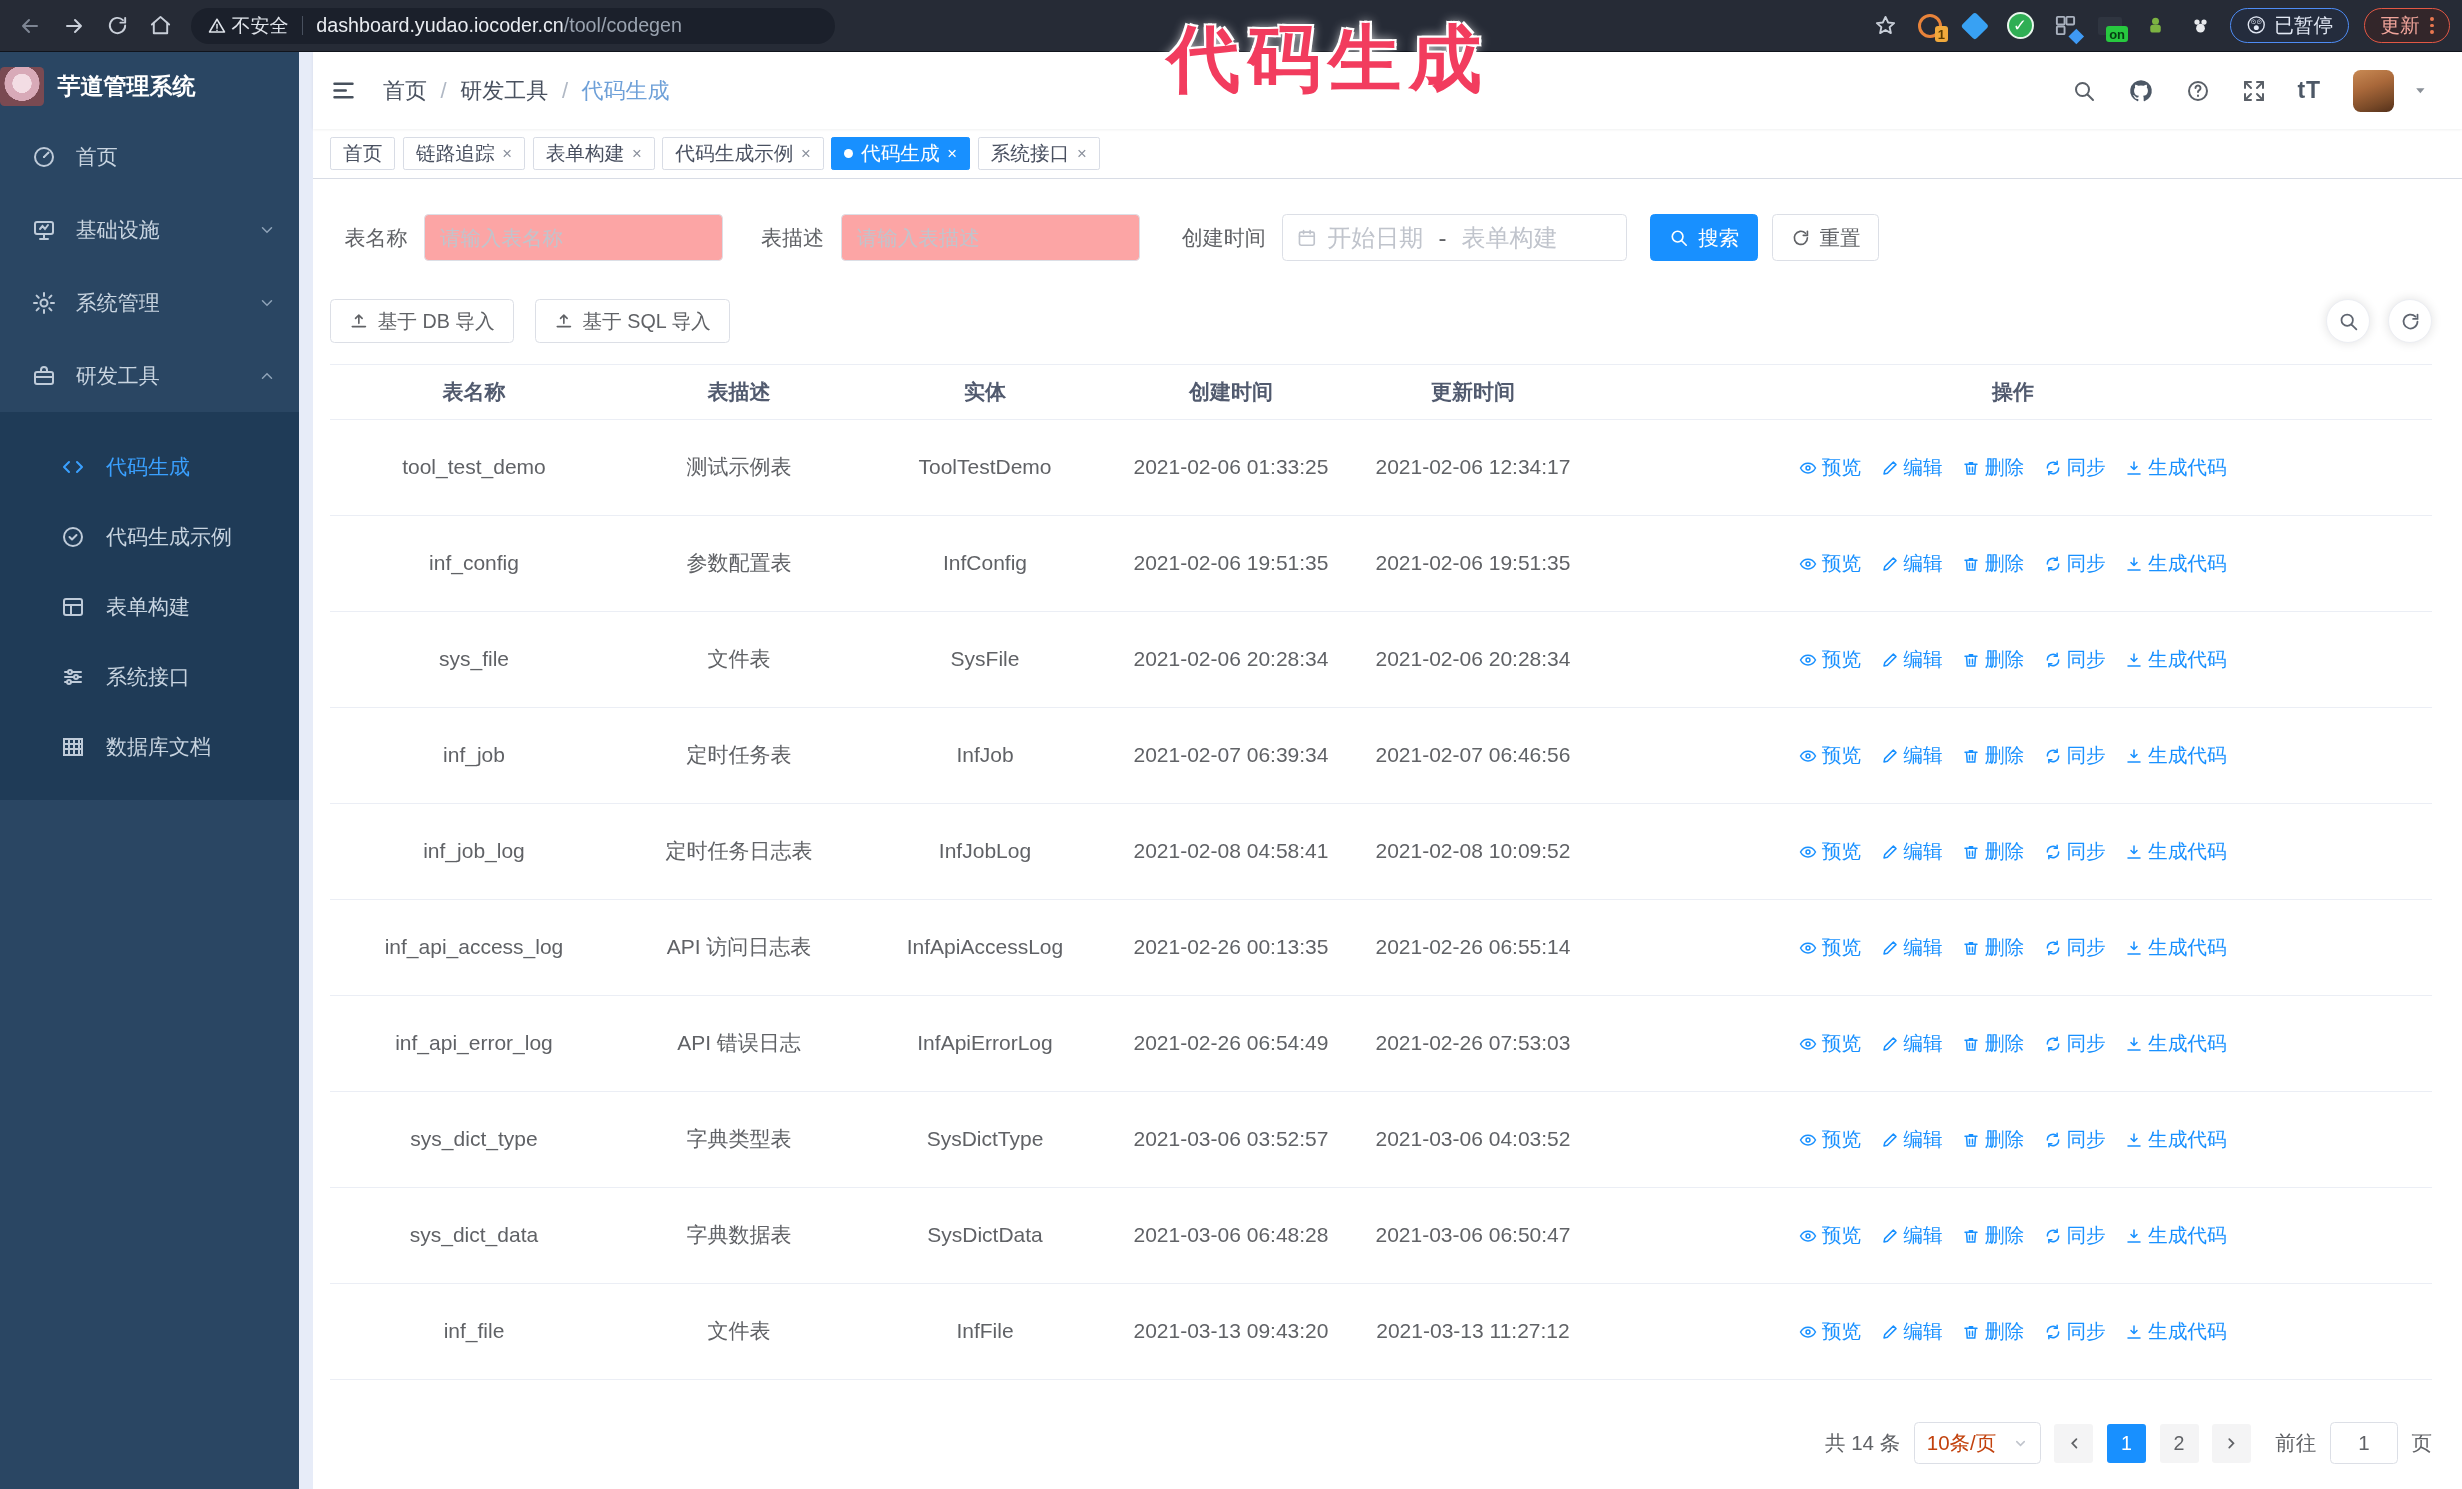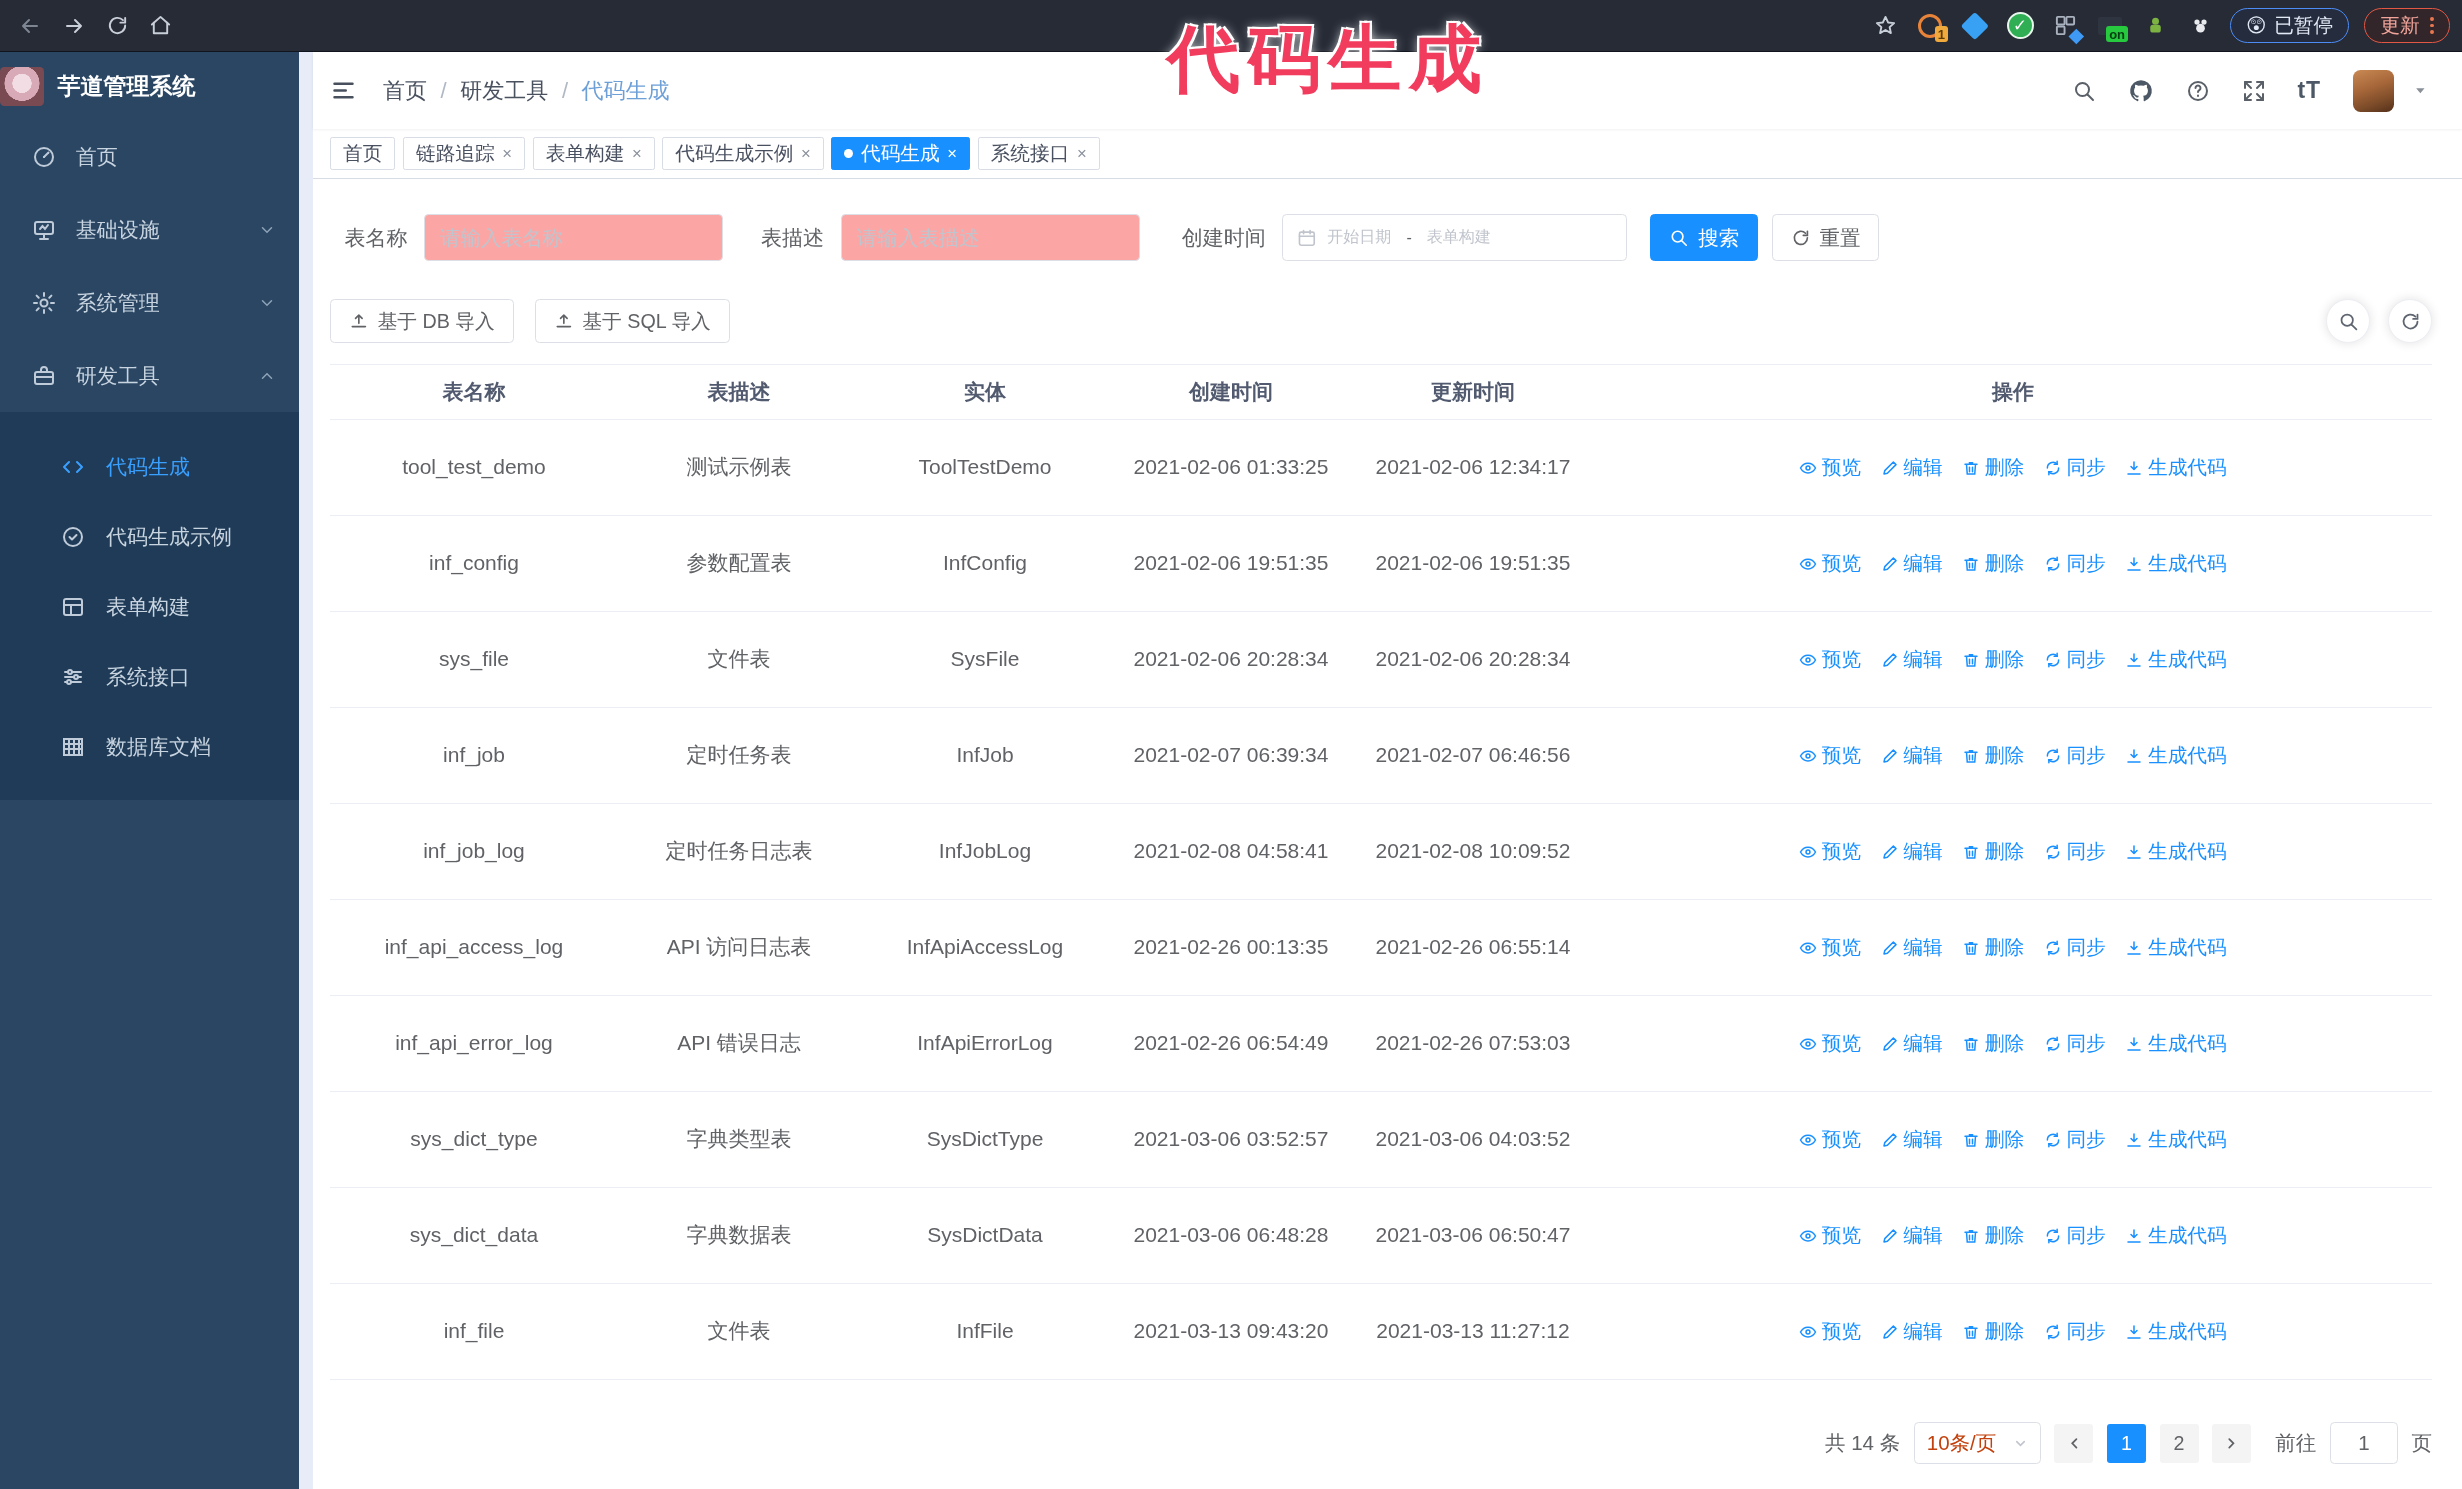--- a/index.html
+++ b/index.html
@@ -67,21 +67,21 @@
   .content { flex:1; padding:35px 30px 0 17.4px; background:#fff; min-width:0;}
 
   
   .filter-row { display:flex; align-items:center; margin-left:14.4px; }
   .f-label { font-size:21px; color:#606266; margin-right:16.7px; white-space:nowrap;}
   .f-input { width:299px; height:47px; border:0.8px solid #dcdfe6; border-radius:4.5px; padding:0 15px; font-size:20.5px; color:#606266;
              font-family:inherit; background:#fca5a5;}
   .f-input::placeholder { color:#c0c4cc; }
   .gap50 { width:38px; } .gap55 { width:42px; } .gap30 { width:23px; } .gap18 { width:13.6px; }
   .datepicker { width:345px; height:47px; border:0.8px solid #dcdfe6; border-radius:4.5px; display:flex; align-items:center;
-                padding:0 13.6px; gap:10.6px; color:#c0c4cc; font-size:16px; background:#fff;}
+                padding:0 13.6px; gap:10.6px; color:#c0c4cc; font-size:24px; background:#fff;}
   .datepicker .dsep { color:#606266; flex:0 0 auto; margin:0 4.5px;}
   .dp-ph { white-space:nowrap; }
   .btn { height:47px; border-radius:4.5px; display:inline-flex; align-items:center; justify-content:center; gap:9px;
          font-size:20.5px; cursor:pointer; border:0.8px solid #dcdfe6; background:#fff; color:#606266; padding:0 18px; font-family:inherit;}
   .btn.primary { background:#1890ff; border-color:#1890ff; color:#fff; }
 
   
   .toolbar-row { display:flex; align-items:center; margin-top:38px; }
   .toolbar-row .btn { height:44px; font-size:19.7px; }
   .toolbar-row .btn + .btn { margin-left:21px; }
@@ -139,20 +139,32 @@
           <path d="M20 4v5h-5"></path>
         </svg>
     </div>
     <div class="navbtn">
       <svg width="23" height="23" viewBox="0 0 24 24" fill="none" stroke="currentColor" stroke-width="2" stroke-linecap="round" stroke-linejoin="round">
           <path d="M3 11l9-8 9 8"></path>
           <path d="M5 9v11h14V9"></path>
         </svg>
     </div>
 
+    <div class="addr">
+      <span class="warn">
+        <svg width="18" height="18" viewBox="0 0 24 24" fill="none" stroke="currentColor" stroke-width="2" stroke-linecap="round" stroke-linejoin="round">
+            <path d="M12 3L2 20h20L12 3z"></path>
+            <path d="M12 10v5"></path>
+            <path d="M12 17.5v.5"></path>
+          </svg>
+        <span>不安全</span>
+      </span>
+      <span class="divider"></span>
+      <span class="url"><span>dashboard.yudao.iocoder.cn</span><span class="path">/tool/codegen</span></span>
+    </div>
 
     <div class="chrome-right">
       <div class="ext" style="color:#c9cfd9;">
         <svg width="23" height="23" viewBox="0 0 24 24" fill="none" stroke="currentColor" stroke-width="2" stroke-linejoin="round">
             <path d="M12 3l2.7 5.8 6.3.7-4.7 4.2 1.3 6.2-5.6-3.2-5.6 3.2 1.3-6.2L3 9.5l6.3-.7z"></path>
           </svg>
       </div>
       <div class="ext">
         <span style="width:24px;height:24px;border-radius:50%;border:3.8px solid #e8833a;display:block;"></span>
         <span class="badge" style="background:#f0a93c;color:#5b3b00;">1</span>

